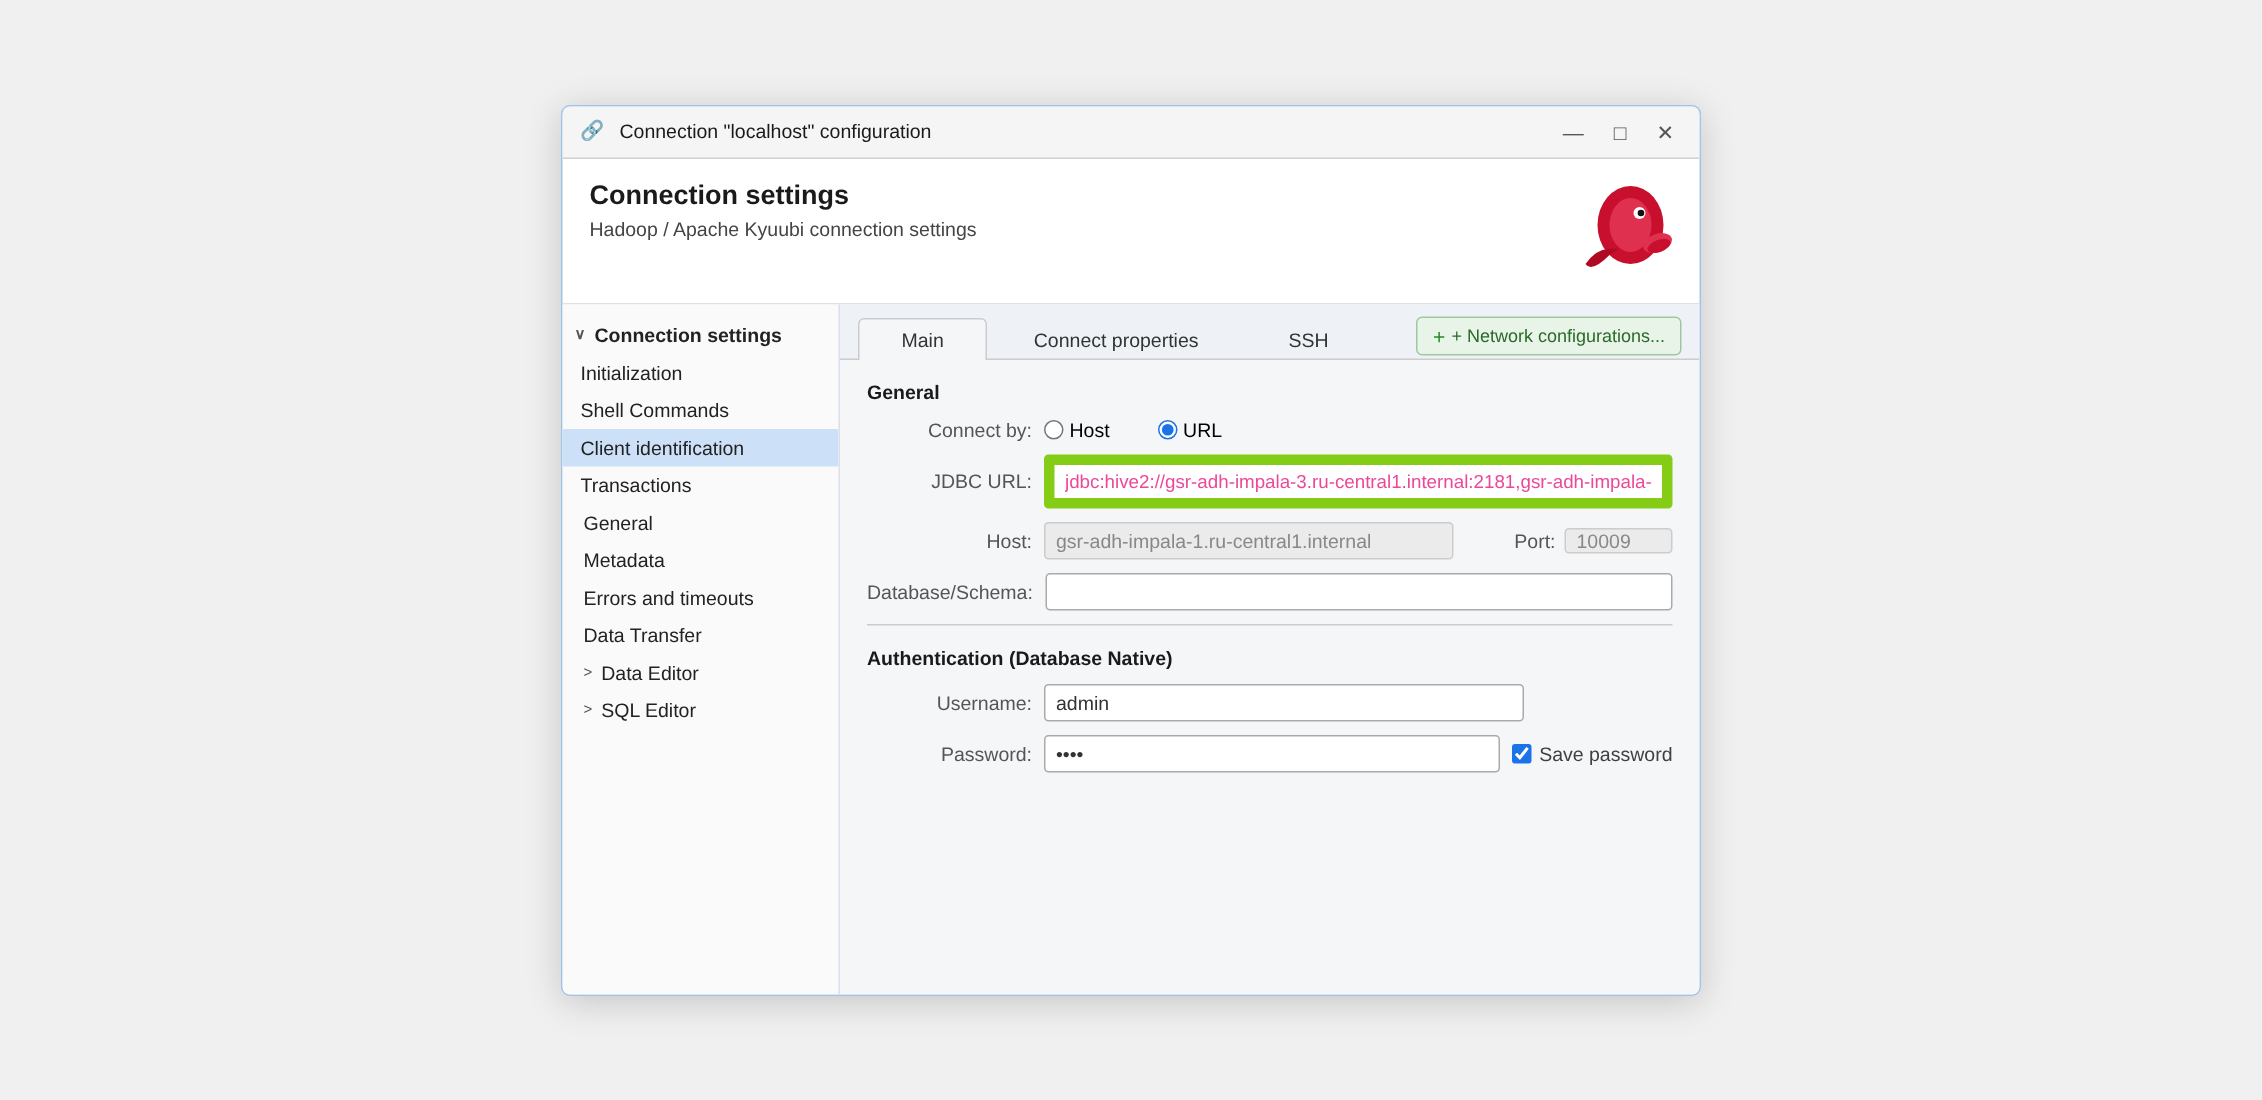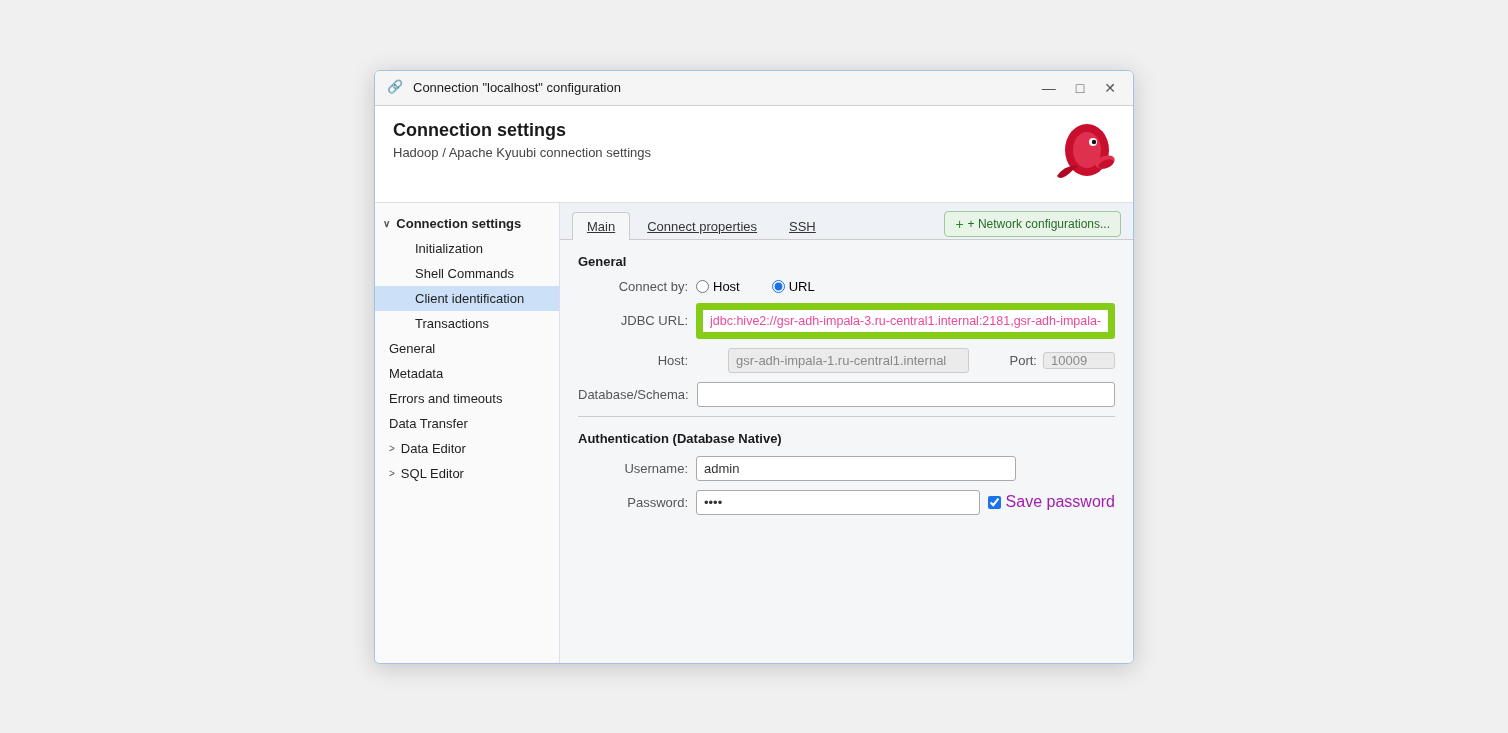--- a/index.html
+++ b/index.html
@@ -96,21 +96,21 @@
       padding: 5px 10px 5px 16px;
       cursor: pointer;
       color: #222;
       font-size: 13px;
       display: flex;
       align-items: center;
       gap: 4px;
     }
     .sidebar-item.active { background: #cce0f8; font-weight: 600; }
     .sidebar-item.parent { font-weight: 600; padding-left: 8px; }
-    .sidebar-item.child { padding-left: 40px; font-weight: 400; }
+    .sidebar-item.child { padding-left: 12px; font-weight: 400; }
     .sidebar-item.level2 { padding-left: 14px; font-weight: 400; }
     .chevron { font-size: 10px; color: #555; margin-right: 2px; }
 
     
     .main-panel {
       flex: 1;
       background: #f4f6f8;
       display: flex;
       flex-direction: column;
       overflow: hidden;
@@ -123,32 +123,31 @@
       display: flex;
       align-items: center;
       justify-content: space-between;
       padding-top: 8px;
     }
     .tabs-left {
       display: flex;
       gap: 0;
     }
     .tab {
-      padding: 6px 14px;
+      padding: 6px 28px;
       cursor: pointer;
       border: 1px solid transparent;
       border-bottom: none;
       border-radius: 4px 4px 0 0;
       background: transparent;
       font-size: 13px;
       color: #333;
       margin-right: 2px;
       position: relative;
       bottom: -1px;
-      text-decoration: underline;
     }
     .tab.active {
       background: #f4f6f8;
       border-color: #ccc;
       border-bottom-color: #f4f6f8;
       font-weight: 500;
       z-index: 1;
     }
 
     .network-config-btn {
@@ -245,40 +244,39 @@
       gap: 6px;
     }
     .host-input {
       background: #ebebeb;
       border: 1px solid #ccc;
       border-radius: 3px;
       padding: 4px 7px;
       font-size: 13px;
       color: #888;
       flex: 1;
-      margin-left: 32px;
     }
 
     .auth-section {
       margin-top: 14px;
     }
     .auth-section-label {
       font-size: 13px;
       font-weight: 600;
       color: #1a1a1a;
       margin-bottom: 10px;
     }
     .checkbox-wrap {
       display: flex;
       align-items: center;
       gap: 5px;
       cursor: pointer;
     }
     .checkbox-wrap input[type="checkbox"] { cursor: pointer; accent-color: #1a73e8; }
-    .save-password-label { font-size: 16px; color: #a21caf; }
+    .save-password-label { font-size: 13px; color: #404040; }
 
     
     .section-divider {
       border: none;
       border-top: 1px solid #ccc;
       margin: 8px 0 12px 0;
     }
   </style>
 </head>
 <body>

